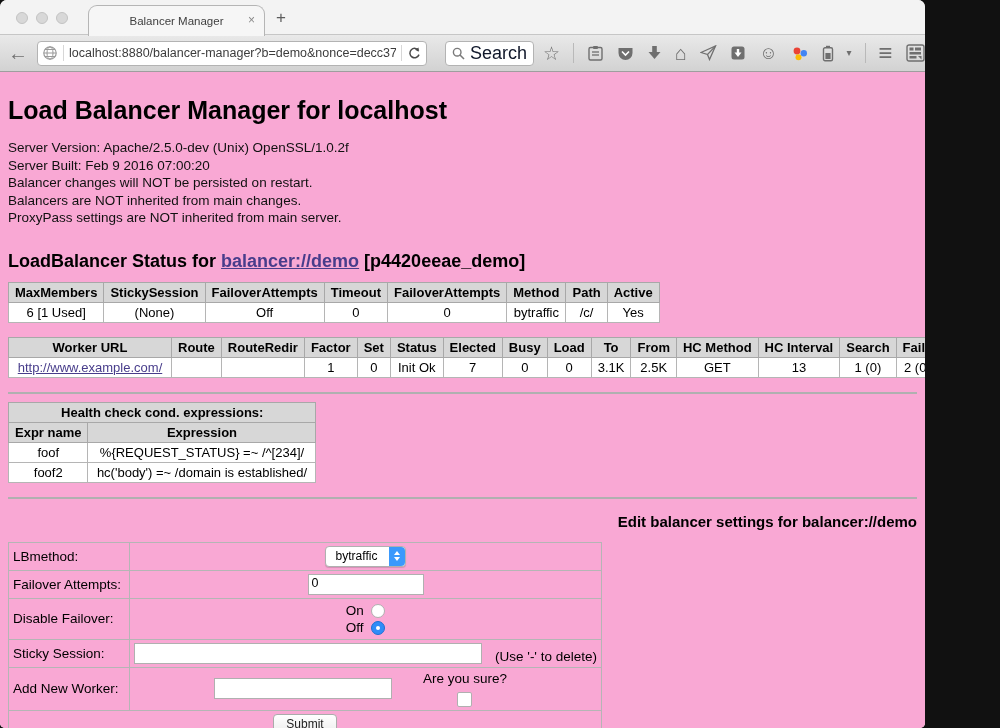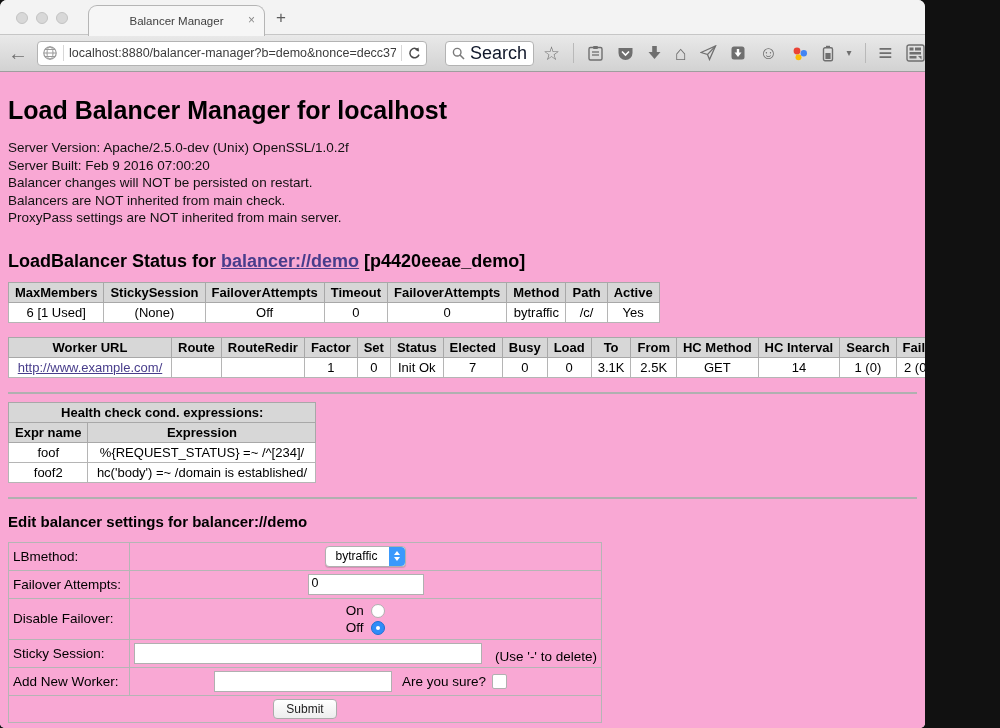--- a/index.html
+++ b/index.html
@@ -29,21 +29,21 @@
   h1.pgtitle{font-size:25px;margin:24px 0 14px 0;color:#000;font-weight:bold;}
   .info p{margin:0;font-size:13.5px;color:#111;line-height:17.5px;}
   .status-line{margin:24px 0 10px 0;font-size:18px;font-weight:bold;color:#000;}
   a.plink{color:#483d8b;text-decoration:underline;font-weight:bold;}
   a.wlink{color:#483d8b;text-decoration:underline;font-weight:normal;}
   table.apt{border-collapse:collapse;font-size:13px;color:#000;margin-bottom:14px;padding-left:27px;}
   table.apt th{background:#d7d7d7;font-weight:bold;padding:2px 6px;border:1px solid #a8a8a8;text-align:center;white-space:nowrap;}
   table.apt td{background:#fff;padding:2px 6px;border:1px solid #b5b5b5;text-align:center;white-space:nowrap;}
   td.lft,th.lft{text-align:left;}
   hr.sep{border:none;border-top:2px solid #b0b0b0;margin:6px 0 8px 0;}
-  h3.edit{font-size:15px;font-weight:bold;margin:14px 0 12px 0;color:#000;}
+  h3.edit{font-size:15px;font-weight:bold;margin:14px 0 12px 0;color:#000;text-align:right;}
   
   table.frm{border-collapse:collapse;width:594px;font-size:13.5px;color:#000;}
   table.frm td{border:1px solid #b5b5b5;padding:3px 4px;}
   td.flabel{width:112px;white-space:nowrap;}
   td.fval{text-align:center;}
   .selectbox{display:inline-flex;align-items:center;height:19px;border:1px solid #b0b0b0;border-radius:4px;background:#fff;padding-left:10px;font-size:12px;box-shadow:0 1px 1px rgba(0,0,0,.15);}
   .selectbox .sel-txt{padding-right:12px;}
   .sel-arrows{width:16px;height:19px;background:#3b99fc;border-radius:0 4px 4px 0;display:flex;flex-direction:column;align-items:center;justify-content:center;gap:2px;}
   .tri-up{width:0;height:0;border-left:3.5px solid transparent;border-right:3.5px solid transparent;border-bottom:4px solid #fff;}
   .tri-dn{width:0;height:0;border-left:3.5px solid transparent;border-right:3.5px solid transparent;border-top:4px solid #fff;}
@@ -54,21 +54,21 @@
   .stepper .td{width:0;height:0;border-left:2.5px solid transparent;border-right:2.5px solid transparent;border-top:3px solid #555;}
   .txtinput{display:inline-block;border:1px solid #b0b0b0;background:#fff;height:17px;font-size:12.5px;text-align:left;padding:1px 3px;box-sizing:content-box;}
   .radio{display:inline-block;width:14px;height:14px;border-radius:50%;background:#fff;border:1px solid #b0b0b0;box-sizing:border-box;vertical-align:middle;}
   .radio.on{background:#2f8cf8;border:1px solid #1d6fd4;position:relative;}
   .radio.on::after{content:"";position:absolute;left:4px;top:4px;width:4px;height:4px;border-radius:50%;background:#fff;}
   .chk{display:inline-block;width:13px;height:13px;border:1px solid #b0b0b0;border-radius:2px;background:#fff;vertical-align:middle;}
   .rrow{line-height:17px;}
   .sticky-cell{display:flex;align-items:flex-end;gap:8px;justify-content:flex-start;}
   .hint{font-size:13.5px;white-space:nowrap;margin-left:auto;}
   .worker-cell{display:flex;align-items:center;}
-  .sure{margin-left:auto;display:flex;align-items:center;gap:6px;padding-right:90px;}
+  .sure{margin-left:auto;display:flex;align-items:center;gap:6px;padding-right:90px;flex-direction:column;}
   .submitrow{text-align:center;}
   button.submit{font-size:12px;padding:2px 12px;border:1px solid #ababab;border-radius:4px;background:linear-gradient(#fff,#ededed);color:#222;}
 </style>
 </head>
 <body>
 
 <div class="window">
 
   <div class="tabbar">
     <div class="traffic">
@@ -165,21 +165,21 @@
     </div>
   </div>
 
   <div class="content">
     <h1 class="pgtitle">Load Balancer Manager for localhost</h1>
 
     <div class="info">
       <p>Server Version: Apache/2.5.0-dev (Unix) OpenSSL/1.0.2f</p>
       <p>Server Built: Feb 9 2016 07:00:20</p>
       <p>Balancer changes will NOT be persisted on restart.</p>
-      <p>Balancers are NOT inherited from main check.</p>
+      <p>Balancers are NOT inherited from main changes.</p>
       <p>ProxyPass settings are NOT inherited from main server.</p>
     </div>
 
     <div class="status-line">
       <span>LoadBalancer Status for </span><a class="plink" href="#">balancer://demo</a><span> [p4420eeae_demo]</span>
     </div>
 
     <table class="apt">
       <tbody>
           <tr>
@@ -232,21 +232,21 @@
         <td></td>
         <td>1</td>
         <td>0</td>
         <td>Init Ok</td>
         <td>7</td>
         <td>0</td>
         <td>0</td>
         <td>3.1K</td>
         <td>2.5K</td>
         <td>GET</td>
-        <td>14</td>
+        <td>13</td>
         <td>1 (0)</td>
         <td>2 (0)</td>
         <td></td>
         <td>foof2</td>
       </tr>
     </tbody>
       </table>
 
     <hr class="sep">
 

